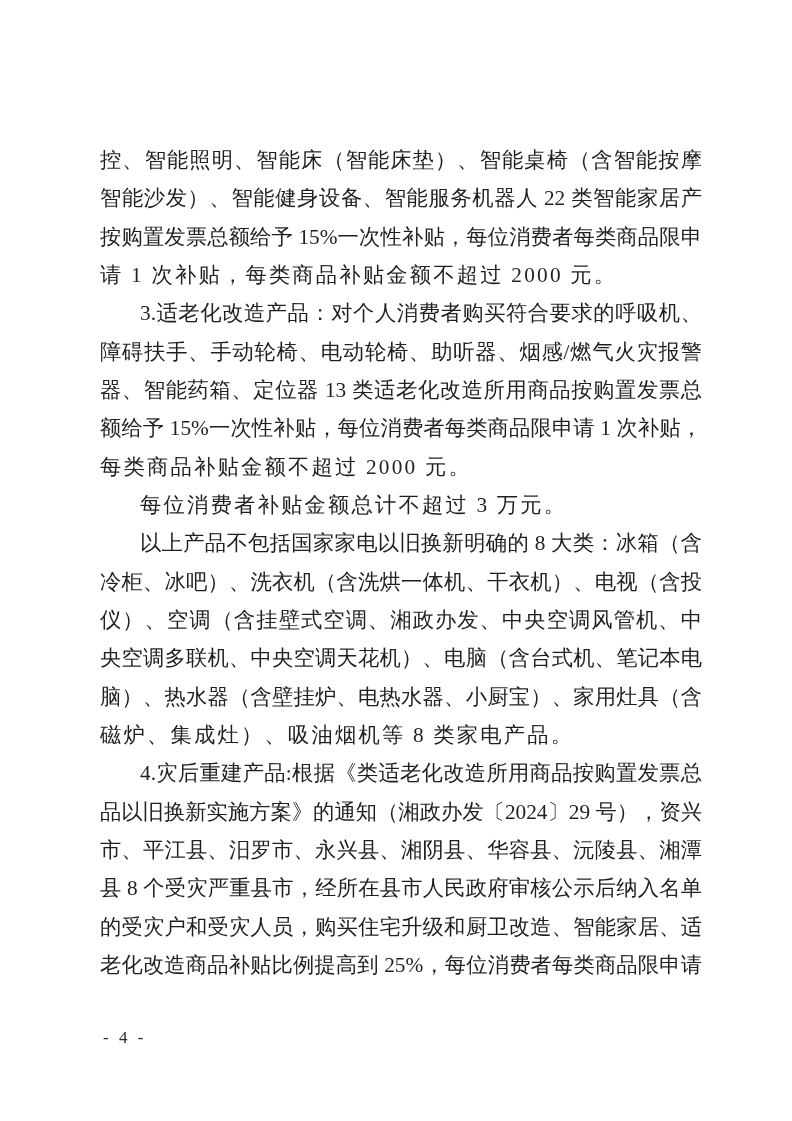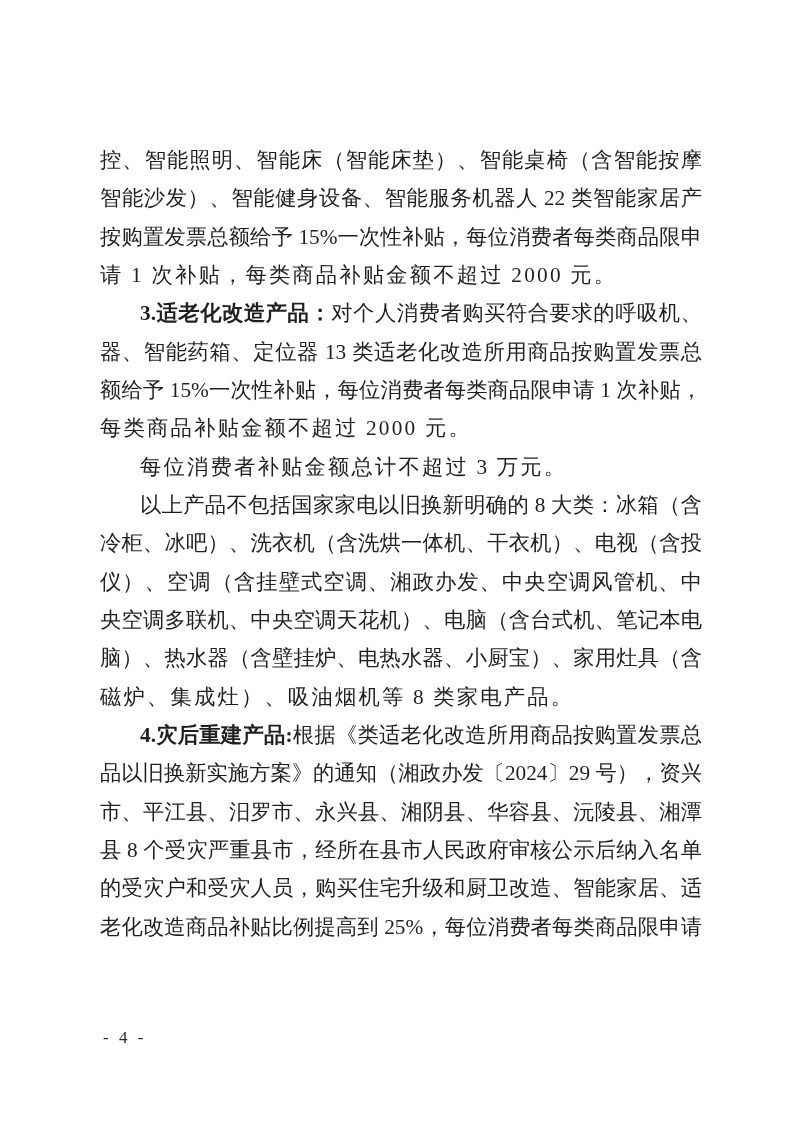--- a/index.html
+++ b/index.html
@@ -39,41 +39,42 @@
   .ll {
     text-align: right;
     text-align-last: left;
     letter-spacing: 2.2px;
   }
   
   .ind {
     text-indent: 40px;
   }
   .b {
-    font-weight: bold;
+    font-weight: normal;
   }
   .pagenum {
     position: absolute;
     left: 103px;
     top: 1028px;
     font-size: 17px;
     letter-spacing: 3px;
     color: #2a2a2a;
   }
 </style>
 </head>
 <body>
 
 <div class="sheet">
   <div class="textblock">
     <div class="line jl">控、智能照明、智能床（智能床垫）、智能桌椅（含智能按摩椅、</div>
     <div class="line jl">智能沙发）、智能健身设备、智能服务机器人 22 类智能家居产品</div>
     <div class="line jl">按购置发票总额给予 15%一次性补贴，每位消费者每类商品限申</div>
     <div class="line ll">请 1 次补贴，每类商品补贴金额不超过 2000 元。</div>
     <div class="line jl ind"><span class="b">3.适老化改造产品：</span><span>对个人消费者购买符合要求的呼吸机、</span></div>
+    <div class="line jl">障碍扶手、手动轮椅、电动轮椅、助听器、烟感/燃气火灾报警</div>
     <div class="line jl">器、智能药箱、定位器 13 类适老化改造所用商品按购置发票总</div>
     <div class="line jl">额给予 15%一次性补贴，每位消费者每类商品限申请 1 次补贴，</div>
     <div class="line ll">每类商品补贴金额不超过 2000 元。</div>
     <div class="line ll ind">每位消费者补贴金额总计不超过 3 万元。</div>
     <div class="line jl ind">以上产品不包括国家家电以旧换新明确的 8 大类：冰箱（含</div>
     <div class="line jl">冷柜、冰吧）、洗衣机（含洗烘一体机、干衣机）、电视（含投影</div>
     <div class="line jl">仪）、空调（含挂壁式空调、湘政办发、中央空调风管机、中</div>
     <div class="line jl">央空调多联机、中央空调天花机）、电脑（含台式机、笔记本电</div>
     <div class="line jl">脑）、热水器（含壁挂炉、电热水器、小厨宝）、家用灶具（含电</div>
     <div class="line ll">磁炉、集成灶）、吸油烟机等 8 类家电产品。</div>

